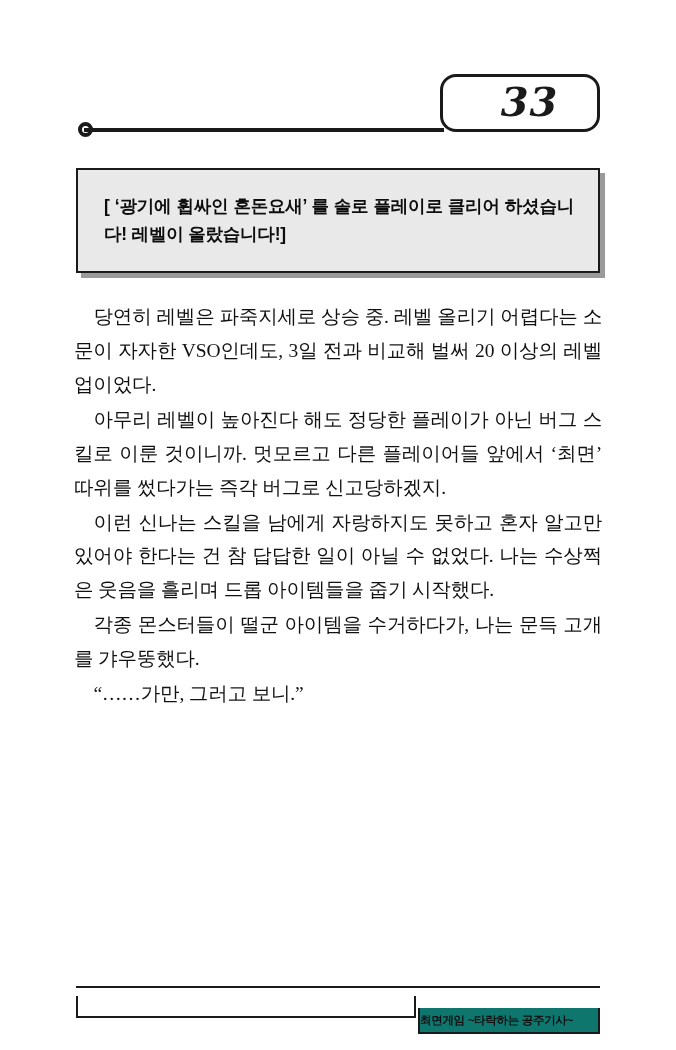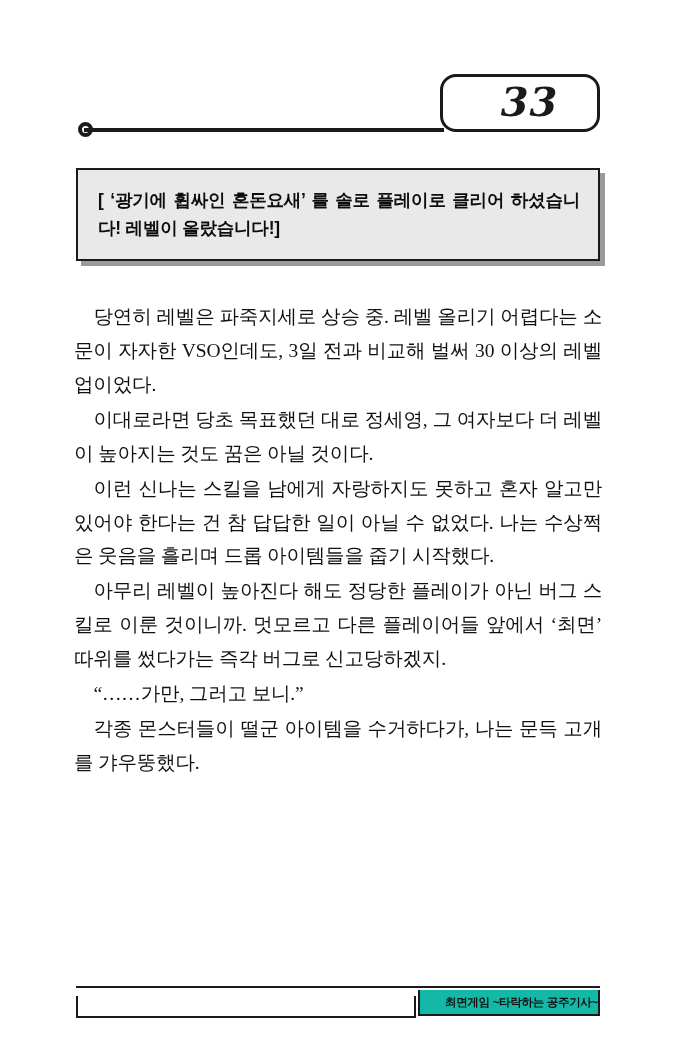--- a/index.html
+++ b/index.html
@@ -76,21 +76,21 @@
     top: 168px;
     left: 76px;
     width: 524px;
     border: 2px solid #1a1a1a;
     background: #e9e9e9;
     box-sizing: border-box;
     padding: 16px 18px 16px 20px;
     box-shadow: 5px 5px 0 0 #9a9a9a;
   }
   .system-box p {
-    margin: 0;
+    margin: 6px;
     font-family: "Liberation Sans", sans-serif;
     font-weight: 700;
     font-size: 17.5px;
     line-height: 1.62;
     letter-spacing: -0.2px;
     color: #0d0d0d;
     text-align: justify;
   }
 
   
@@ -125,31 +125,31 @@
     left: 76px;
     width: 340px;
     height: 22px;
     border: 2px solid #1a1a1a;
     border-top: none;
     box-sizing: border-box;
     background: #ffffff;
   }
   .footer-title-wrap {
     position: absolute;
-    bottom: 34px;
+    bottom: 16px;
     left: 418px;
     width: 182px;
     height: 26px;
     border: 2px solid #1a1a1a;
     border-top: none;
     box-sizing: border-box;
-    background: #14b8a6;
+    background: #0f766e;
     display: flex;
     align-items: center;
-    justify-content: flex-end;
+    justify-content: flex-start;
   }
   .footer-title {
     font-family: "Liberation Sans", sans-serif;
     font-weight: 700;
     font-size: 11.5px;
     letter-spacing: -0.3px;
     color: #111111;
     white-space: nowrap;
   }
 </style>
@@ -162,25 +162,24 @@
 </div>
 
 <div class="header-dot"></div>
 <div class="header-rule"></div>
 
 <div class="system-box">
   <p>[ ‘광기에 휩싸인 혼돈요새’ 를 솔로 플레이로 클리어 하셨습니다! 레벨이 올랐습니다!]</p>
 </div>
 
 <div class="body-text">
-  <p>당연히 레벨은 파죽지세로 상승 중. 레벨 올리기 어렵다는 소문이 자자한 VSO인데도, 3일 전과 비교해 벌써 30 이상의 레벨업이었다.</p>
-  <p>이대로라면 당초 목표했던 대로 정세영, 그 여자보다 더 레벨이 높아지는 것도 꿈은 아닐 것이다.</p>
+  <p>당연히 레벨은 파죽지세로 상승 중. 레벨 올리기 어렵다는 소문이 자자한 VSO인데도, 3일 전과 비교해 벌써 20 이상의 레벨업이었다.</p>
+  <p>아무리 레벨이 높아진다 해도 정당한 플레이가 아닌 버그 스킬로 이룬 것이니까. 멋모르고 다른 플레이어들 앞에서 ‘최면’ 따위를 썼다가는 즉각 버그로 신고당하겠지.</p>
   <p>이런 신나는 스킬을 남에게 자랑하지도 못하고 혼자 알고만 있어야 한다는 건 참 답답한 일이 아닐 수 없었다. 나는 수상쩍은 웃음을 흘리며 드롭 아이템들을 줍기 시작했다.</p>
-  <p>아무리 레벨이 높아진다 해도 정당한 플레이가 아닌 버그 스킬로 이룬 것이니까. 멋모르고 다른 플레이어들 앞에서 ‘최면’ 따위를 썼다가는 즉각 버그로 신고당하겠지.</p>
+  <p>각종 몬스터들이 떨군 아이템을 수거하다가, 나는 문득 고개를 갸우뚱했다.</p>
   <p>“……가만, 그러고 보니.”</p>
-  <p>각종 몬스터들이 떨군 아이템을 수거하다가, 나는 문득 고개를 갸우뚱했다.</p>
 </div>
 
 <div class="footer-rule"></div>
 <div class="footer-box"></div>
 <div class="footer-title-wrap">
   <span class="footer-title">최면게임 ~타락하는 공주기사~</span>
 </div>
 
 </body></html>

